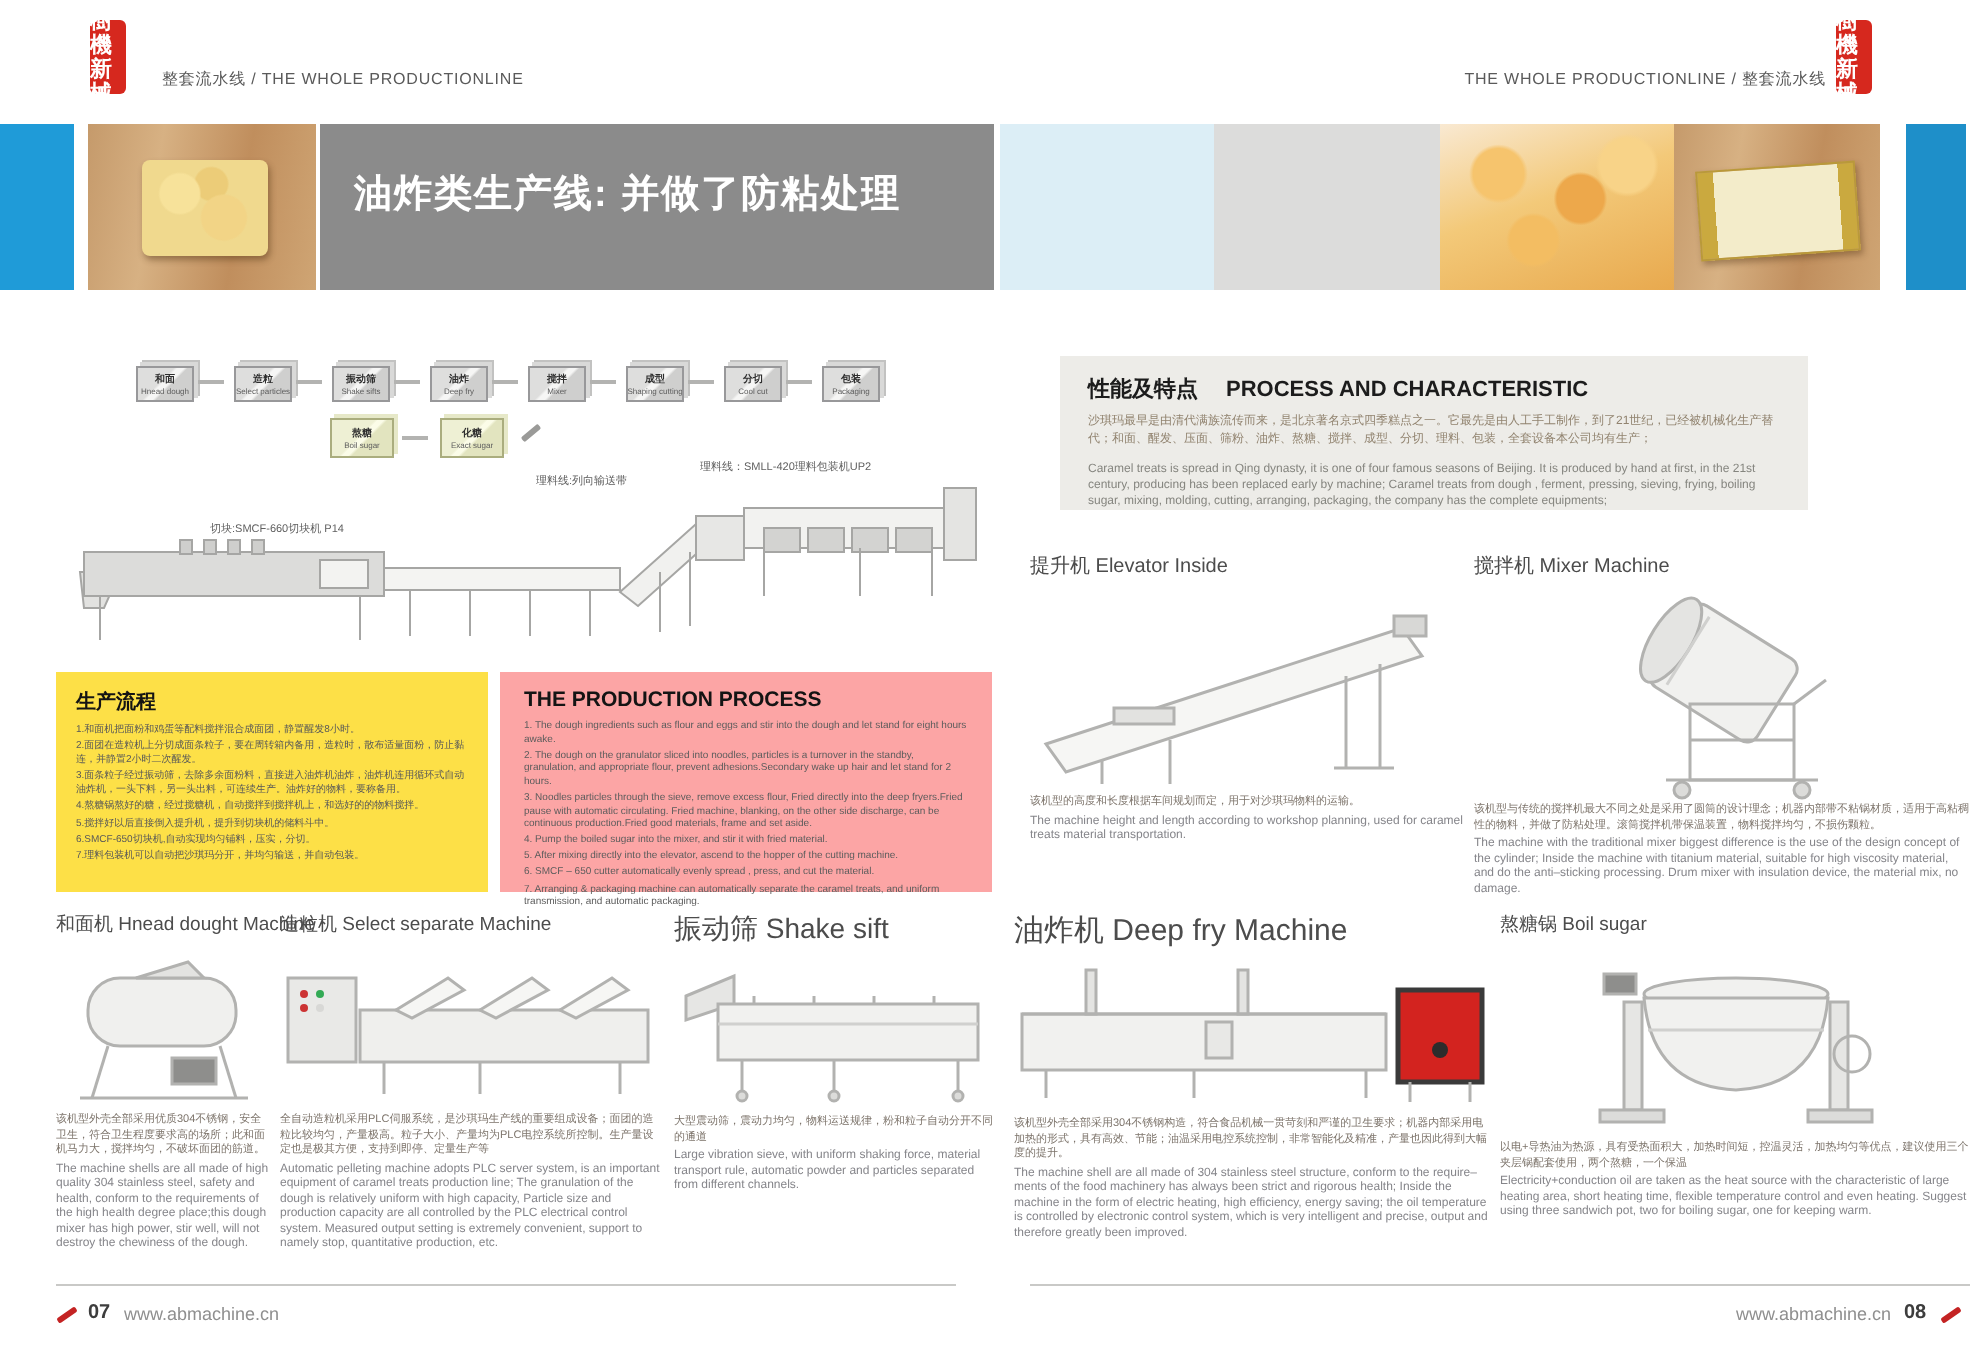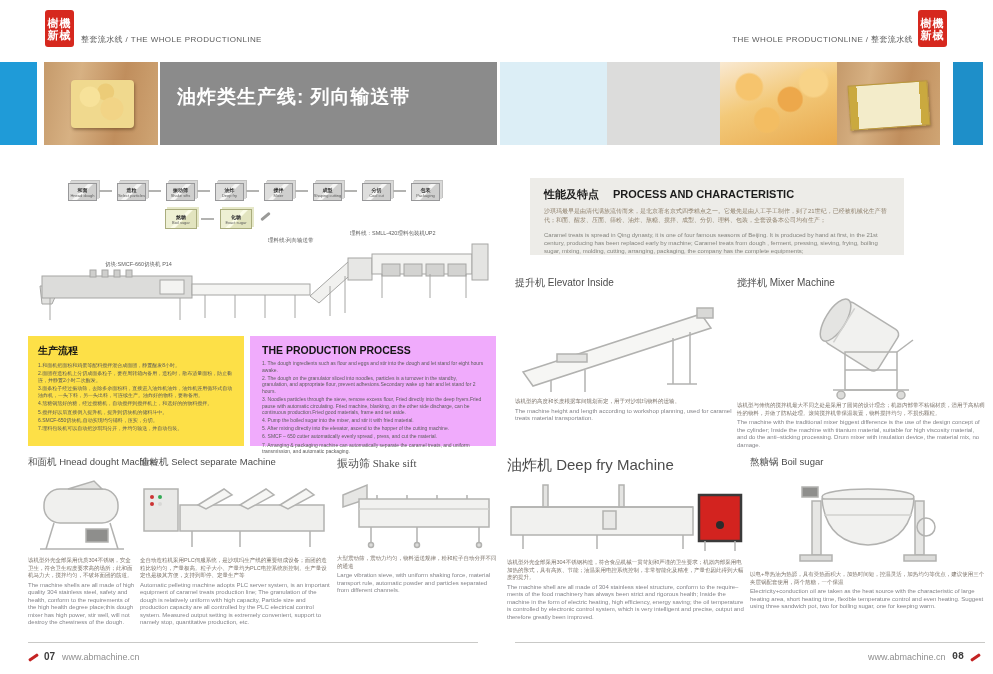--- a/index.html
+++ b/index.html
@@ -1,21 +1,21 @@
 <!DOCTYPE html>
 <html><head>
 <meta charset="utf-8">
 <style>
   html,body{margin:0;padding:0;background:#ffffff;}
   .page{position:relative;width:993px;height:674px;background:#ffffff;overflow:hidden;
         font-family:"Liberation Sans",sans-serif;color:#333;}
   .abs{position:absolute;}
 
   
-  .seal{width:29px;height:37px;background:#d6281e;border-radius:3px;display:flex;flex-direction:column;
+  .seal{width:18px;height:37px;background:#d6281e;border-radius:3px;display:flex;flex-direction:column;
         align-items:center;justify-content:center;color:#fff;font-weight:bold;}
   .seal span{font-size:11px;line-height:12px;letter-spacing:1px;}
   .tagline{font-size:8px;color:#5a5a5a;letter-spacing:.4px;white-space:nowrap;}
 
   
   .bannerblock{top:62px;height:83px;}
   .bar-blue{background:#1f9bd8;}
   .bar-blue2{background:#1e8fc9;}
   .bar-lblue{background:#dceef6;}
   .bar-lgray{background:#dcdcdb;}
@@ -48,21 +48,21 @@
   .fbox.sub{width:30px;height:18px;background:linear-gradient(135deg,#eef0d4 0 45%,#fbfce8 48% 54%,#e2e4bf 58% 100%);
             border-color:#aaad7e;box-shadow:2px -2px 0 #e6e8c8;}
   .fconn{position:absolute;width:13px;height:2px;background:#b3b3b1;}
   .pencil{position:absolute;width:11px;height:3px;background:#9a9a98;transform:rotate(-40deg);border-radius:1px;}
 
   .diag-note{position:absolute;font-size:5.5px;color:#5f5f5f;white-space:nowrap;}
 
   
   .block{position:absolute;box-sizing:border-box;}
   .blk-gray{background:#fde047;}
-  .blk-gray2{background:#f0abfc;}
+  .blk-gray2{background:#fca5a5;}
   .blk-tan{background:#edece8;}
   .blk-title{font-size:10px;font-weight:bold;color:#141414;margin:0 0 4px 0;}
   .blk-title-en{font-size:10.5px;font-weight:bold;color:#141414;margin:0 0 4px 0;}
   .micro-zh{font-size:5px;line-height:6.8px;color:#585858;margin:1.5px 0;}
   .micro-en{font-size:5px;line-height:6.6px;color:#5c5c5c;margin:1.5px 0;}
   .char-zh{font-size:6px;line-height:9px;color:#91836f;margin:5px 0 0 0;}
   .char-en{font-size:6px;line-height:8px;color:#85857f;margin:6px 0 0 0;}
 
   
   .msec-title{font-size:10px;color:#4c4c4c;margin:0 0 2px 0;font-weight:normal;}
@@ -92,21 +92,21 @@
     <span>新械</span>
   </div>
   <div class="abs tagline" style="right:80px;top:34px;text-align:right;">THE WHOLE PRODUCTIONLINE / 整套流水线</div>
 
   <div class="abs bannerblock bar-blue" style="left:0;width:37px;"></div>
   <div class="abs bannerblock photo-wood" style="left:44px;width:114px;">
     <div class="treat"></div>
   </div>
   <div class="abs bannerblock gray-banner" style="left:160px;width:337px;">
     <div style="padding:22px 0 0 17px;">
-      <div class="gb-zh">油炸类生产线: 列向输送带</div>
+      <div class="gb-zh">油炸类生产线: 并做了防粘处理</div>
     </div>
   </div>
   <div class="abs bannerblock bar-lblue" style="left:500px;width:107px;"></div>
   <div class="abs bannerblock bar-lgray" style="left:607px;width:113px;"></div>
   <div class="abs bannerblock photo-caramel" style="left:720px;width:117px;"></div>
   <div class="abs bannerblock photo-wood" style="left:837px;width:103px;">
     <div class="package"></div>
   </div>
   <div class="abs bannerblock bar-blue2" style="left:953px;width:30px;"></div>
 
@@ -307,21 +307,21 @@
         <line x1="52" y1="60" x2="52" y2="76"></line>
           <line x1="100" y1="60" x2="100" y2="76"></line>
           <line x1="170" y1="60" x2="170" y2="76"></line>
       </g>
     </svg>
     <p class="mcap-zh">全自动造粒机采用PLC伺服系统，是沙琪玛生产线的重要组成设备；面团的造粒比较均匀，产量极高。粒子大小、产量均为PLC电控系统所控制。生产量设定也是极其方便，支持到即停、定量生产等</p>
     <p class="mcap-en">Automatic pelleting machine adopts PLC server system, is an important equipment of caramel treats production line; The granulation of the dough is relatively uniform with high capacity, Particle size and production capacity are all controlled by the PLC electrical control system. Measured output setting is extremely convenient, support to namely stop, quantitative production, etc.</p>
   </div>
 
   <div class="block" style="left:337px;top:456px;width:160px;">
-    <p class="msec-title" style="font-size:11px;font-family:Liberation Serif, serif;">振动筛 Shake sift</p>
+    <p class="msec-title" style="font-size:14px;">振动筛 Shake sift</p>
     <svg width="160" height="80" viewBox="0 0 160 80">
       <g stroke="#b2b2b0" stroke-width="1.5" fill="#f1f1ef">
         <polygon points="6,22 30,12 30,26 6,34" fill="#e6e6e4"></polygon>
         <rect x="22" y="26" width="130" height="28"></rect>
         <line x1="22" y1="36" x2="152" y2="36" stroke="#d0d0ce"></line>
         <line x1="40" y1="22" x2="40" y2="26"></line>
           <line x1="70" y1="22" x2="70" y2="26"></line>
           <line x1="100" y1="22" x2="100" y2="26"></line>
           <line x1="130" y1="22" x2="130" y2="26"></line>
         <line x1="34" y1="54" x2="34" y2="70"></line>
@@ -378,16 +378,16 @@
   </div>
 
   <div class="footline" style="left:28px;top:642px;width:450px;"></div>
   <div class="footline" style="left:515px;top:642px;width:470px;"></div>
 
   <div class="foot-ico" style="left:28px;top:656px;"></div>
   <div class="foot-num" style="left:44px;top:651px;">07</div>
   <div class="foot-site" style="left:62px;top:652px;">www.abmachine.cn</div>
 
   <div class="foot-site" style="left:868px;top:652px;">www.abmachine.cn</div>
-  <div class="foot-num" style="left:952px;top:651px;font-family:Liberation Mono, monospace;">08</div>
+  <div class="foot-num" style="left:952px;top:651px;">08</div>
   <div class="foot-ico" style="left:970px;top:656px;"></div>
 
 </div>
 
 </body></html>

